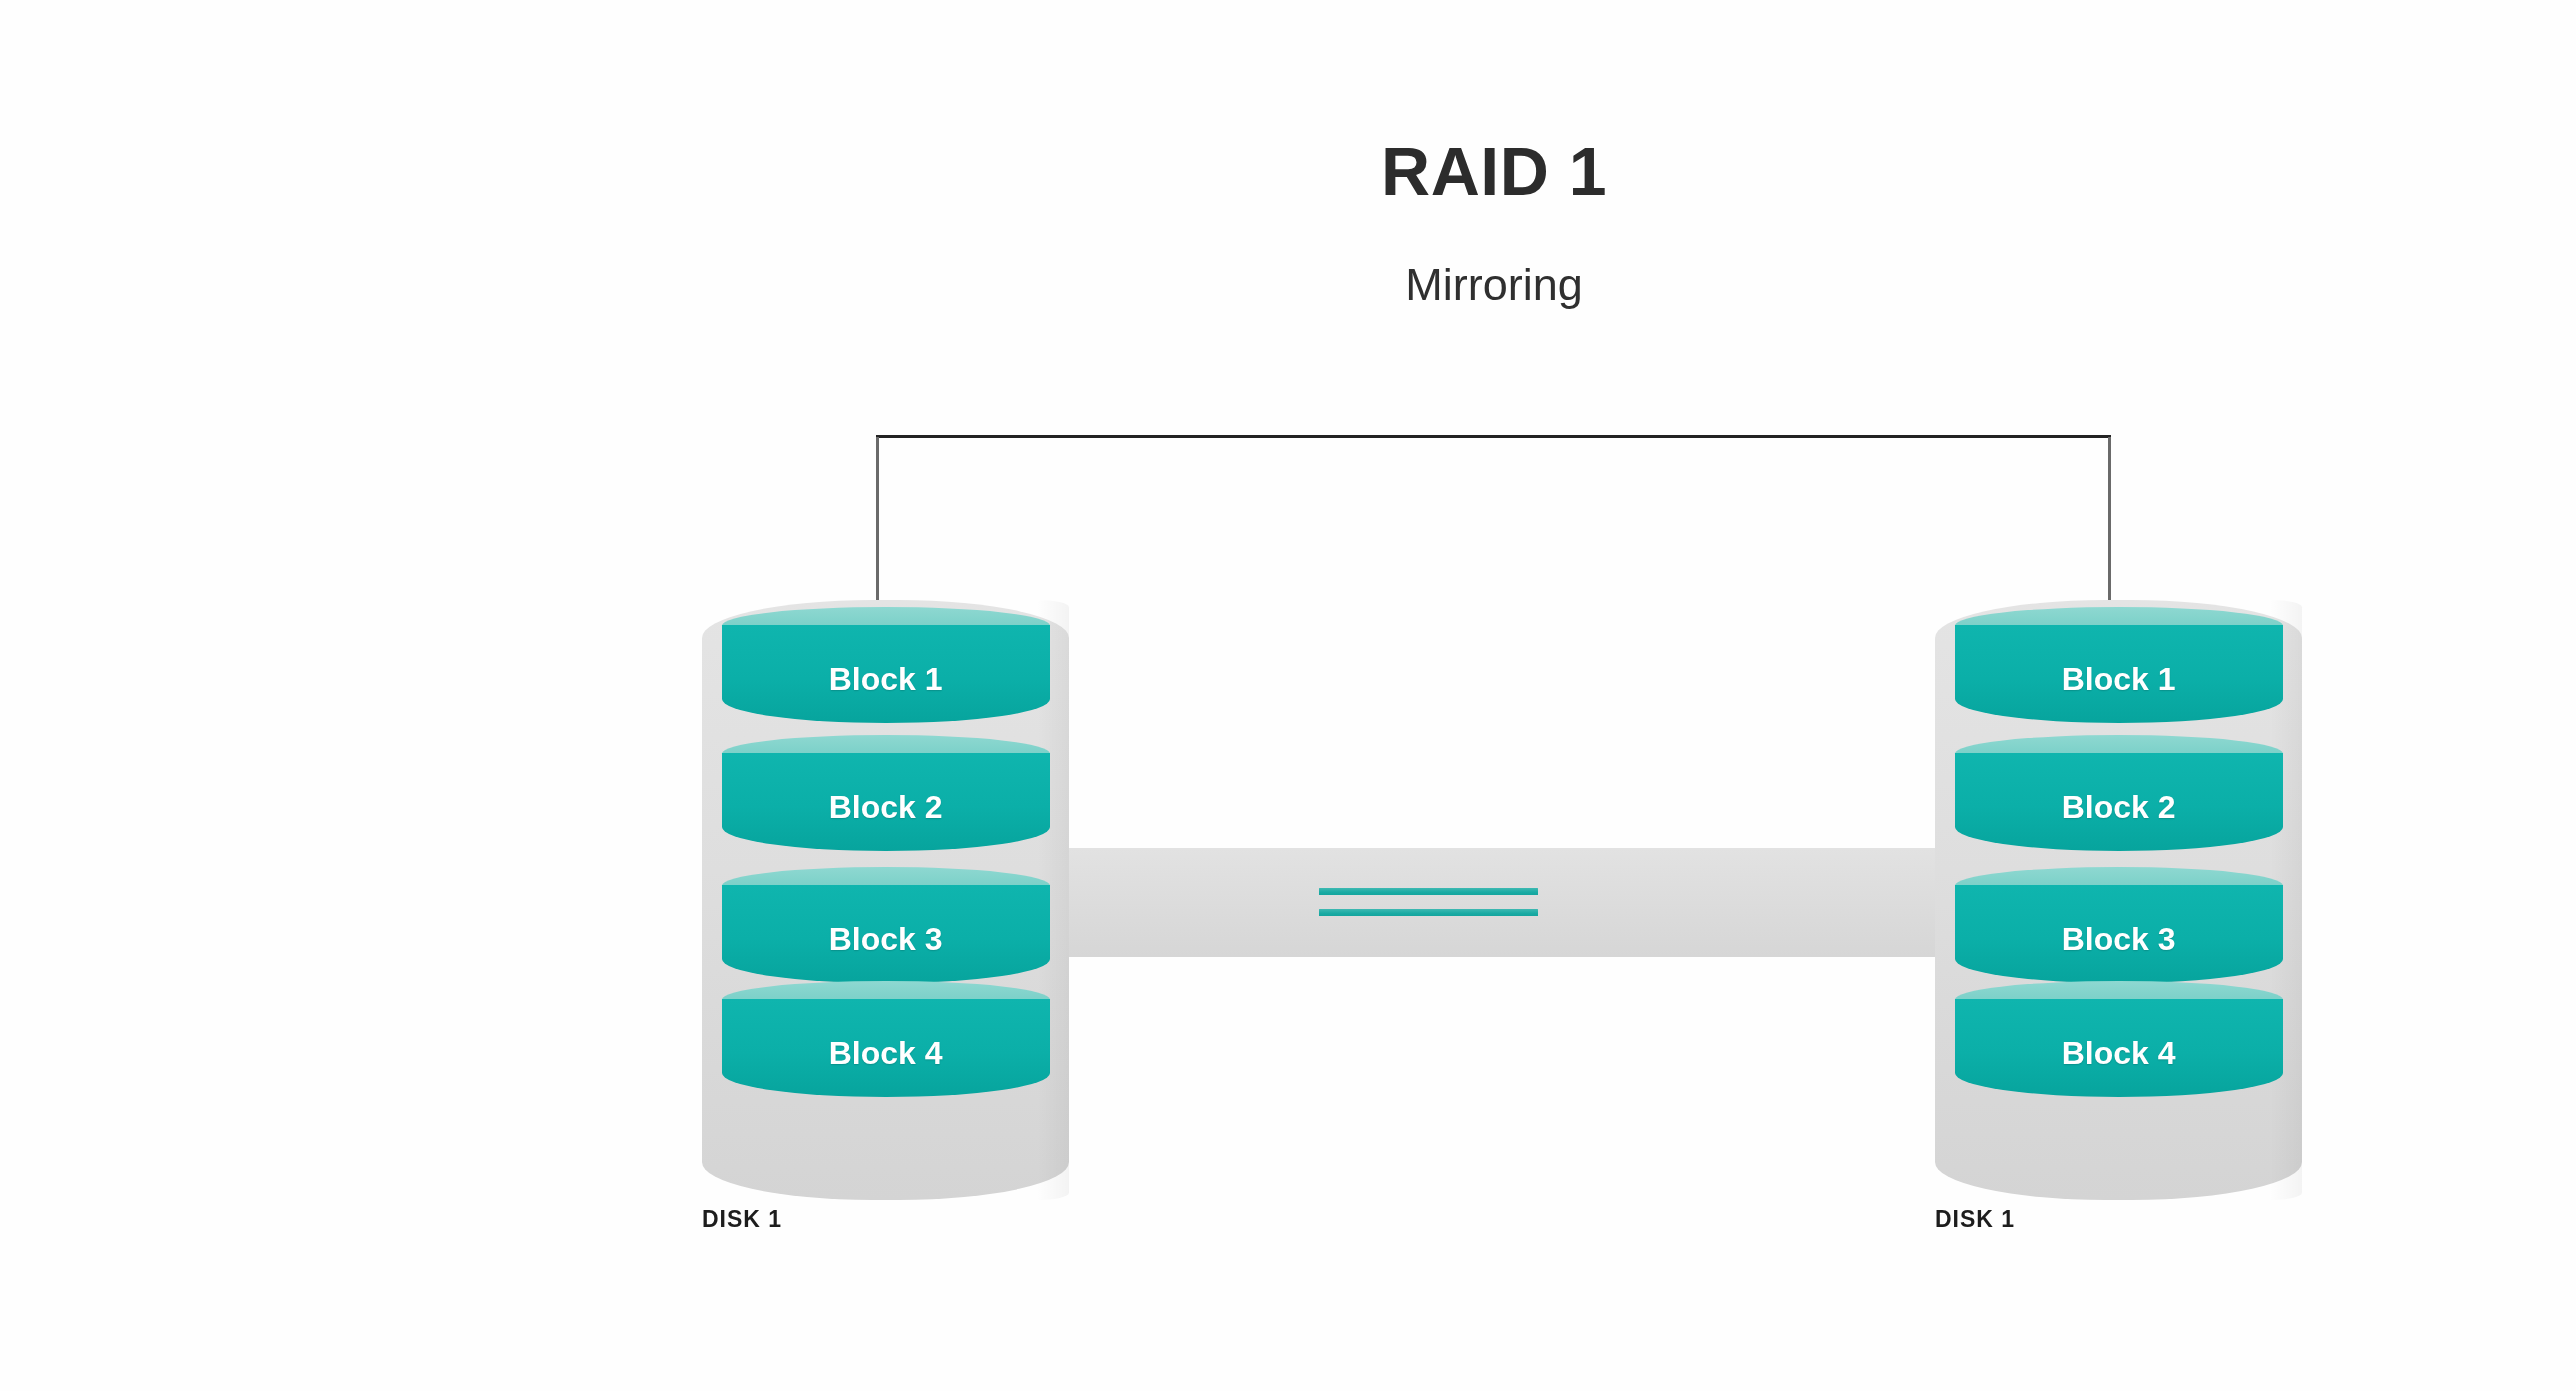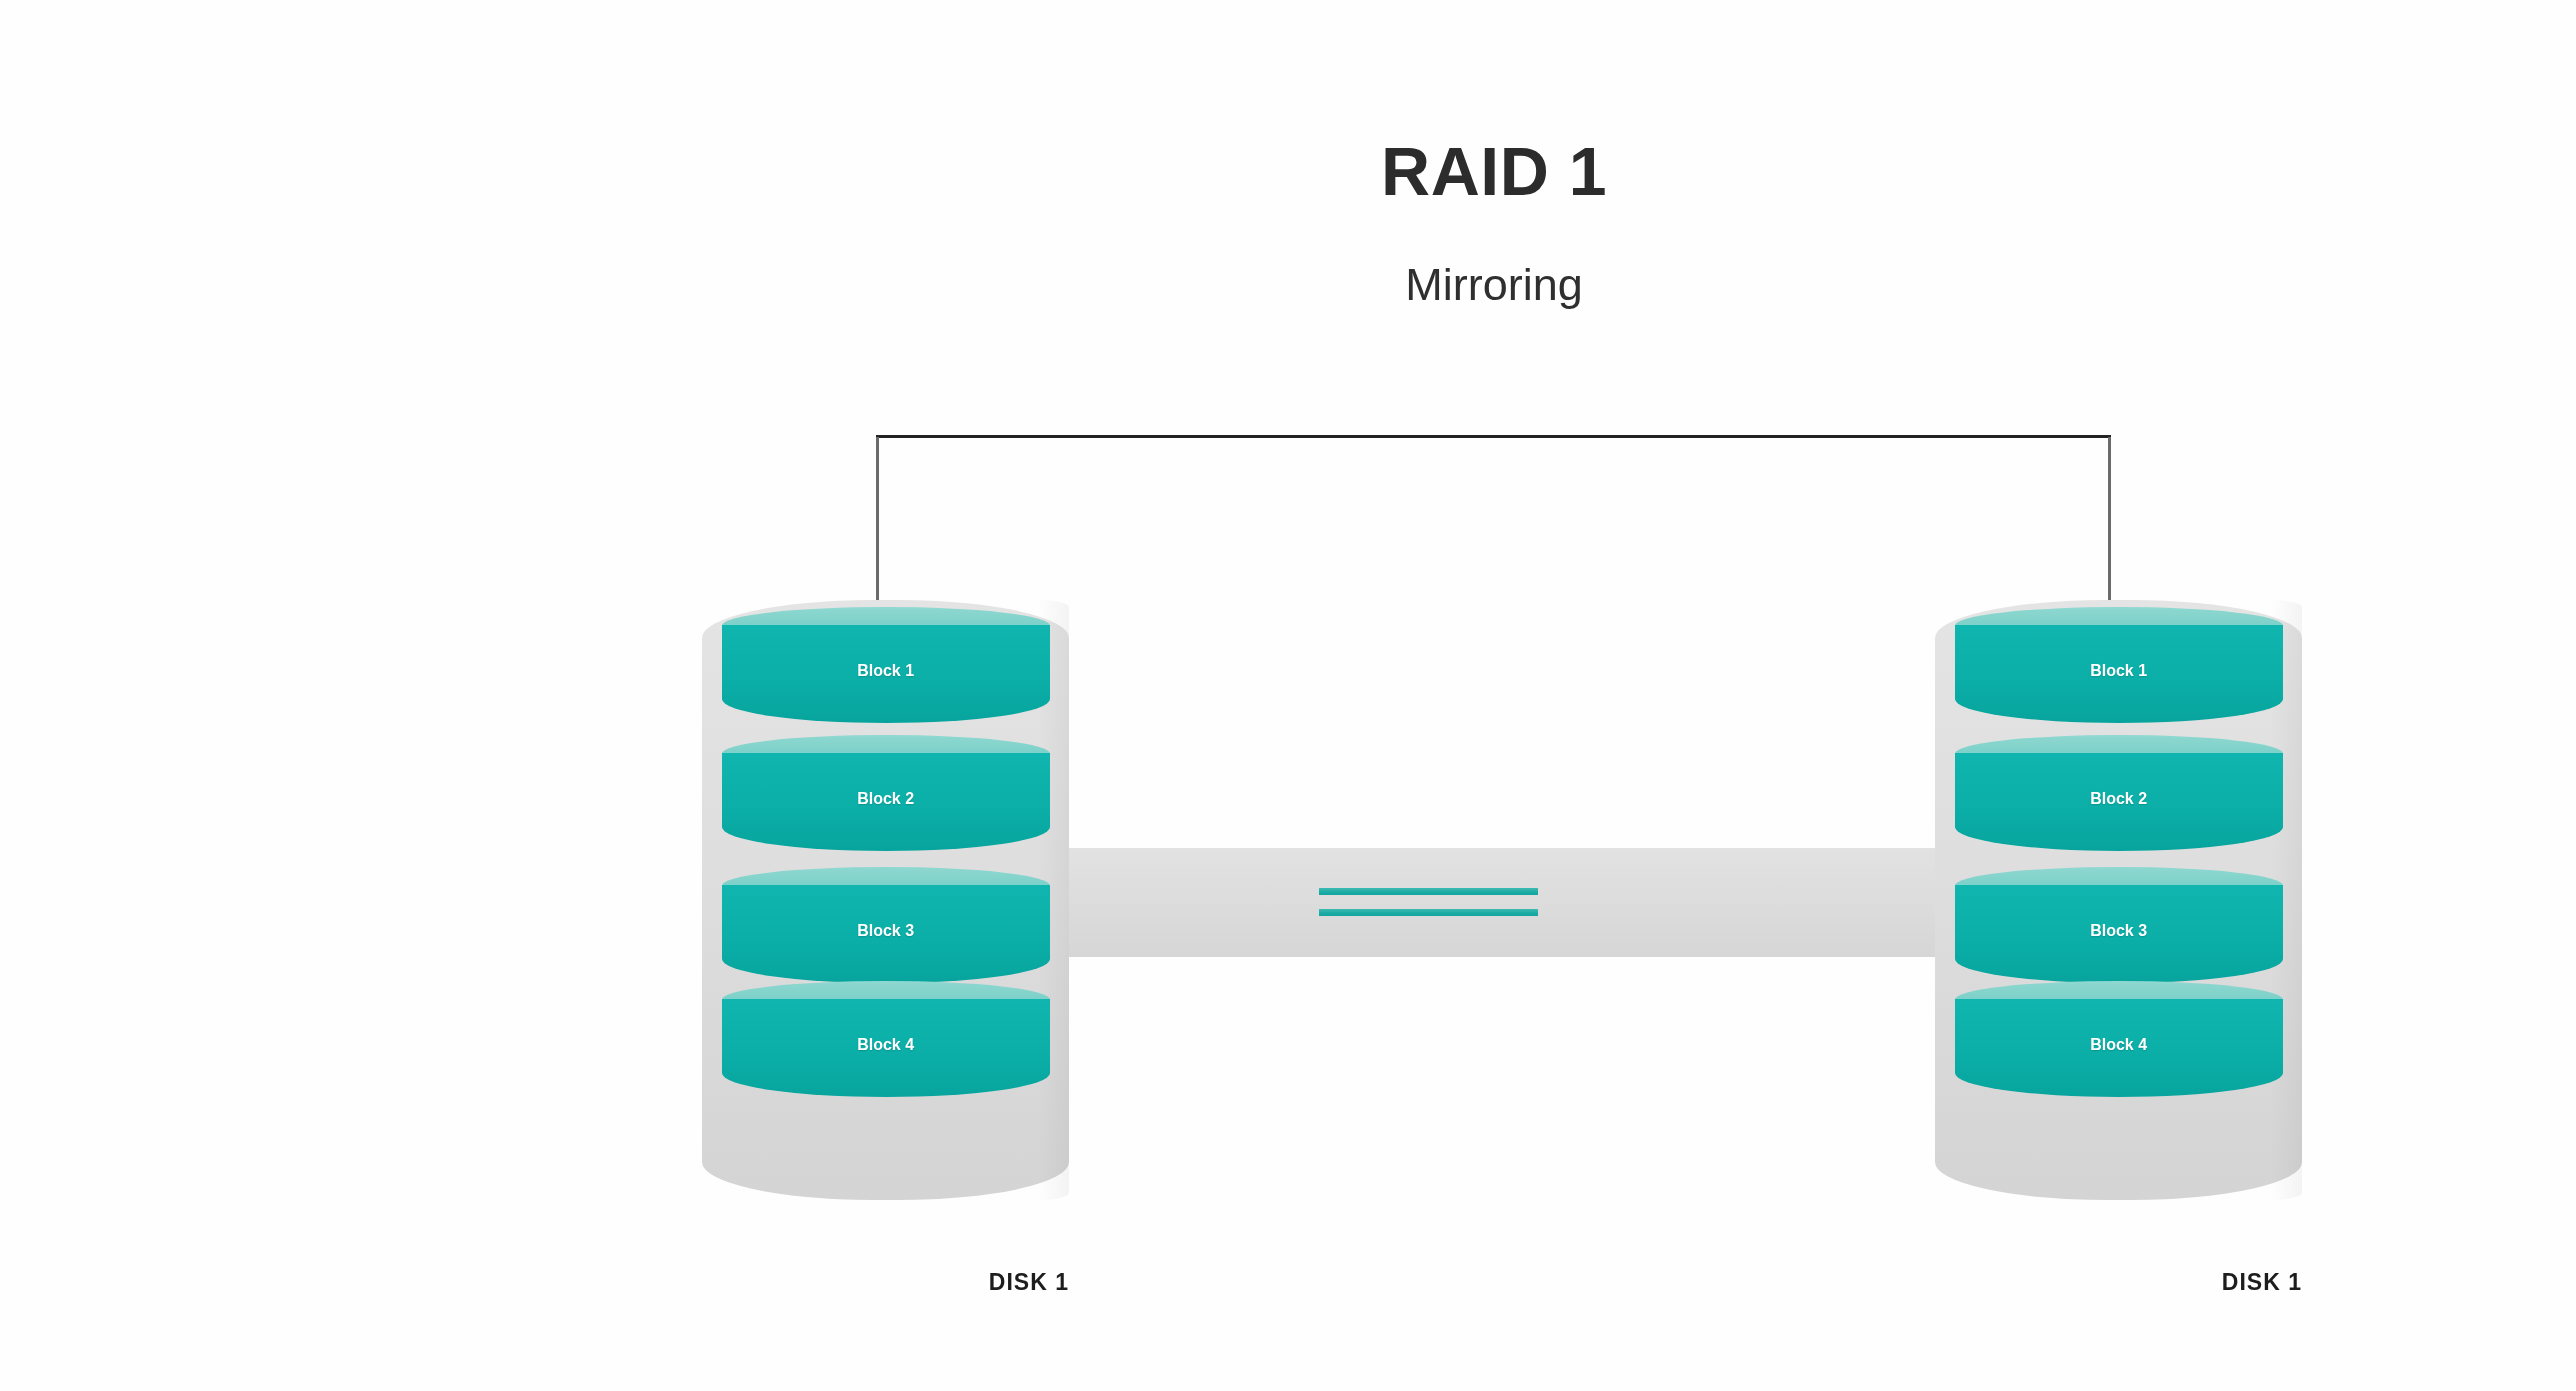--- a/index.html
+++ b/index.html
@@ -170,33 +170,33 @@
     height: 37px;
     background: linear-gradient(180deg, #8ed8d1 0%, #7ad0c8 55%, #6fcbc3 100%);
     border-radius: 164px / 18.5px;
   }
   .platter .label {
     position: absolute;
     left: 0;
     top: 56px;
     width: 328px;
     text-align: center;
-    font-size: 16px;
+    font-size: 32px;
     font-weight: 600;
     color: #ffffff;
     line-height: 1;
     white-space: nowrap;
     text-shadow: 0 1px 1.5px rgba(0,0,0,0.16);
   }
 
   .disk-label {
     position: absolute;
-    top: 1271px;
+    top: 1208px;
     width: 367px;
-    text-align: right;
+    text-align: left;
     font-size: 23px;
     font-weight: 600;
     letter-spacing: 1px;
     color: #1d1d1d;
     line-height: 1;
     white-space: nowrap;
   }
   .disk-label.l1 { left: 702px; }
   .disk-label.l2 { left: 1935px; }
 </style>

